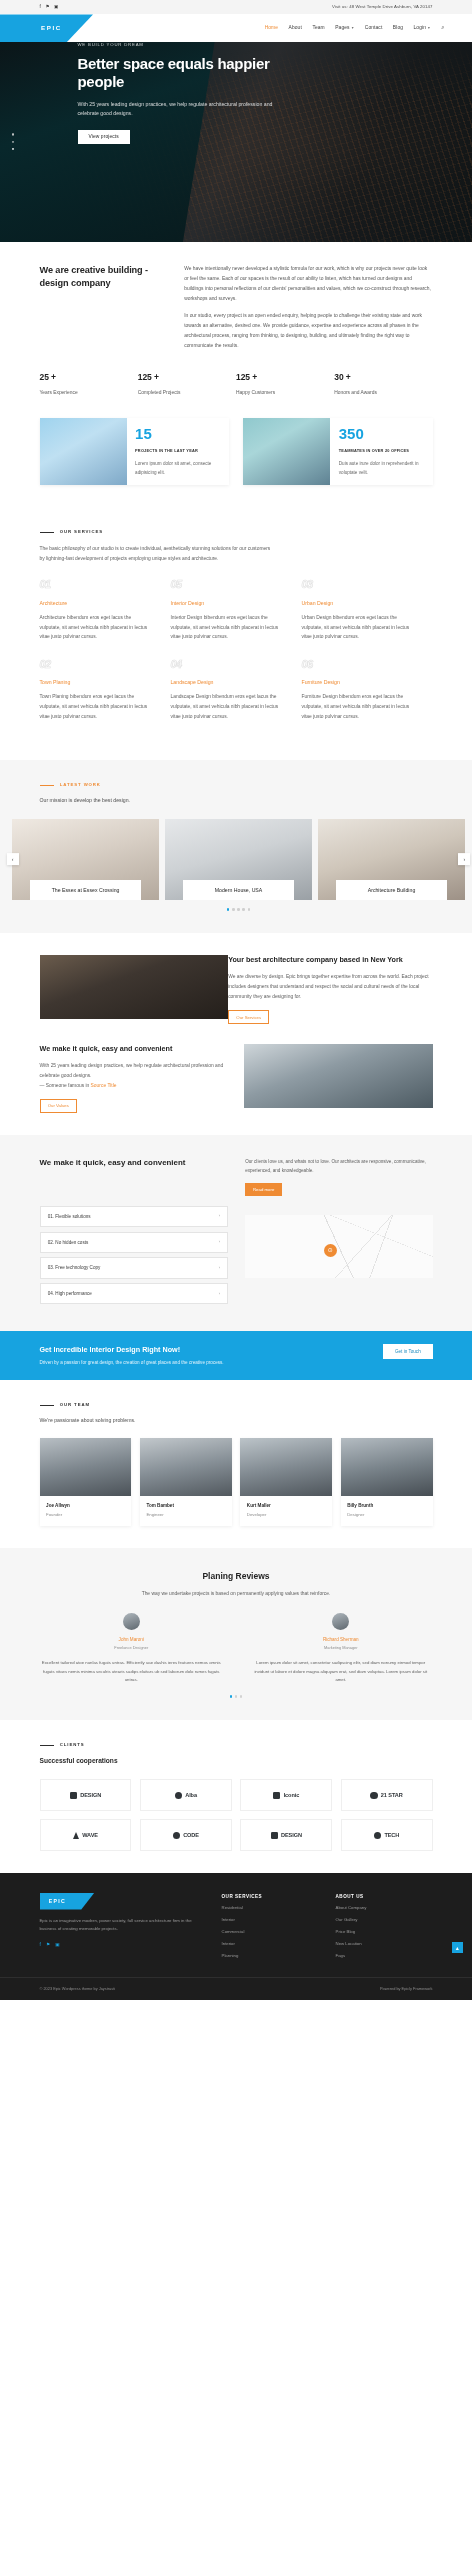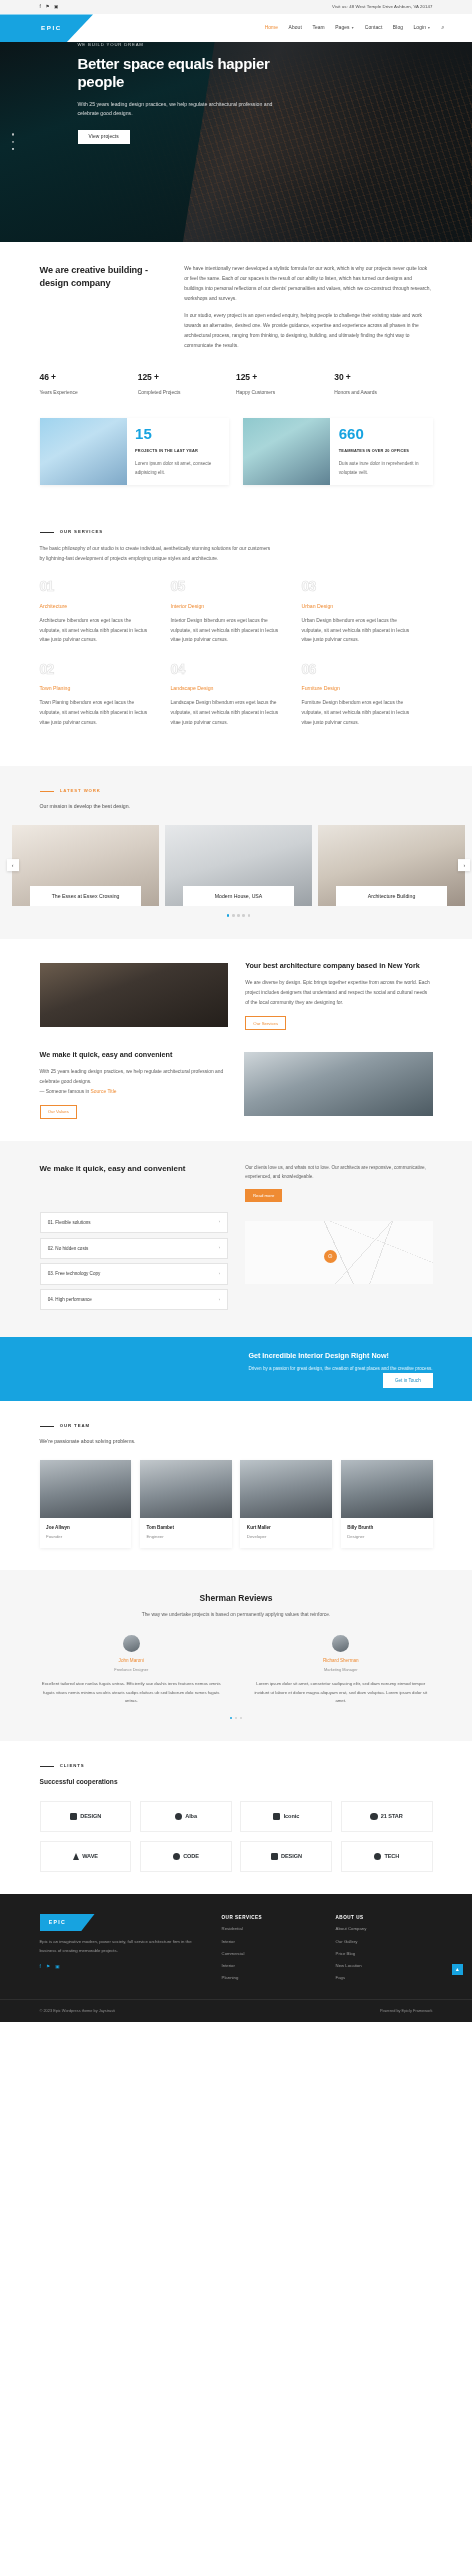--- a/index.html
+++ b/index.html
@@ -99,22 +99,22 @@
   .fcard-txt { padding:7.9px 7.9px 7.9px 8.5px; }
   .fcard-num { font-size:15px; color:#17a3e0; font-weight:bold; line-height:1; }
   .fcard-lbl { font-size:3.9px; font-weight:bold; color:#2b2b2b; letter-spacing:0.2px; margin-top:7.2px; }
   .fcard-desc { font-size:4.6px; color:#6a6a6a; line-height:1.85; margin-top:5.9px; }
 
   
   .sv-intro { font-size:4.9px; color:#5d5d5d; line-height:2; margin-top:7.9px; max-width:236px; }
   .sv-grid { display:flex; flex-wrap:wrap; margin-top:15.7px; }
   .sv { width:33.33%; padding-right:19.7px; margin-bottom:17px; }
   .sv-num {
-    font-size:14px; font-weight:bold; line-height:1;
-    color:transparent; -webkit-text-stroke:0.7px #e2e2e2; letter-spacing:-0.7px;
+    font-size:11px; font-weight:bold; line-height:1;
+    color:transparent; -webkit-text-stroke:0.7px #e2e2e2; letter-spacing:-0.7px;font-style:italic;
   }
   .sv-title { font-size:5.2px; color:#ef8b33; margin-top:8.5px; }
   .sv-desc { font-size:4.9px; color:#636363; line-height:1.95; margin-top:5.9px; }
 
   
   .lw-sub { font-size:5.2px; color:#4e4e4e; margin-top:7.2px; }
   .lw-row { display:flex; gap:5.9px; margin-top:14.4px; align-items:stretch; position:relative; }
   .lw-card { flex:1; position:relative; height:81px; overflow:hidden; }
   .lw-card.k1 { background:linear-gradient(165deg,#efe9e2 0%,#d7cec4 45%,#b3a89c 100%); }
   .lw-card.k2 { background:linear-gradient(165deg,#e6e8ea 0%,#cdd1d4 45%,#9aa0a5 100%); }
@@ -127,21 +127,21 @@
     position:absolute; top:50%; transform:translateY(-50%); width:11.8px; height:11.8px;
     background:#fff; box-shadow:0 0.7px 2.6px rgba(0,0,0,.16); display:flex;
     align-items:center; justify-content:center; font-size:5.2px; color:#555; cursor:pointer; z-index:4;
   }
   .lw-arrow.l { left:-5.2px; } .lw-arrow.r { right:-5.2px; }
   .lw-dots { display:flex; justify-content:center; gap:2.6px; margin-top:8.5px; }
   .lw-dots i { width:2.6px; height:2.6px; border-radius:50%; background:#cfcfcf; cursor:pointer; }
   .lw-dots i.on { background:#17a3e0; }
 
   
-  .split { display:flex; gap:17px; align-items:center; }
+  .split { display:flex; align-items:flex-start; }
   .split-img { width:48%; height:64px; flex:none; }
   .split-img.i1 { background:linear-gradient(160deg,#6b5c4d 0%,#3e3630 40%,#241f1b 100%); }
   .split-img.i2 { background:linear-gradient(160deg,#cfd6da 0%,#8e9ba3 40%,#4c5a62 100%); }
   .split-h { font-size:7.2px; font-weight:bold; color:#232323; line-height:1.5; }
   .split-p { font-size:4.9px; color:#5d5d5d; line-height:2; margin-top:6.6px; }
   .btn-o {
     display:inline-block; margin-top:8.5px; border:0.7px solid #ef8b33; color:#ef8b33;
     background:transparent; font-size:4.3px; padding:3.3px 7.2px; cursor:pointer;
   }
   .link-o { color:#ef8b33; text-decoration:none; }
@@ -167,21 +167,21 @@
       linear-gradient(-70deg, transparent 29.8%, #e2e2e2 29.8%, #e2e2e2 30.2%, transparent 30.2%);
   }
   .blueprint .pin {
     position:absolute; left:42%; top:46%; width:13px; height:13px; border-radius:50%;
     background:#ef8b33; display:flex; align-items:center; justify-content:center;
     color:#fff; font-size:5.9px; cursor:pointer;
   }
 
   
   .cta { background:#17a3e0; padding:13px 0; }
-  .cta .container { display:flex; align-items:flex-end; justify-content:space-between;flex-direction:column; }
+  .cta .container { display:flex; align-items:flex-start; justify-content:space-between; }
   .cta-h { color:#fff; font-size:7.2px; font-weight:bold; }
   .cta-p { color:#e3f4fc; font-size:4.6px; margin-top:3.9px; }
   .cta-btn { background:#fff; color:#1c8cc0; font-size:4.6px; padding:5.2px 11.8px; border:none; cursor:pointer; }
 
   
   .team-sub { font-size:5.2px; color:#4e4e4e; margin-top:7.2px; }
   .team-row { display:flex; gap:8.5px; margin-top:14.4px; }
   .tm { flex:1; background:#fff; box-shadow:0 0.7px 3.3px rgba(0,0,0,.07); }
   .tm-img { height:58px; }
   .tm-img.p1 { background:linear-gradient(170deg,#b8bfc4 0%,#7d868d 50%,#4b5258 100%); }
@@ -290,21 +290,21 @@
     <div class="container">
       <div class="about-grid">
         <div class="about-h">We are creative building - design company</div>
         <div class="about-body">
           <p>We have intentionally never developed a stylistic formula for our work, which is why our projects never quite look or feel the same. Each of our spaces is the result of our ability to listen, which has turned our designs and buildings into personal reflections of our clients' personalities and values, which we co-construct through research, workshops and surveys.</p>
           <p>In our studio, every project is an open ended enquiry, helping people to challenge their existing state and work towards an alternative, desired one. We provide guidance, expertise and experience across all phases in the architectural process, ranging from thinking, to designing, building, and ultimately finding the right way to communicate the results.</p>
         </div>
       </div>
       <div class="stats">
         <div class="stat">
-          <b>46 +</b>
+          <b>25 +</b>
           <span>Years Experience</span>
         </div>
         <div class="stat">
           <b>125 +</b>
           <span>Completed Projects</span>
         </div>
         <div class="stat">
           <b>125 +</b>
           <span>Happy Customers</span>
         </div>
@@ -319,21 +319,21 @@
           <div class="fcard-img a"></div>
           <div class="fcard-txt">
             <div class="fcard-num">15</div>
             <div class="fcard-lbl">PROJECTS IN THE LAST YEAR</div>
             <div class="fcard-desc">Lorem ipsum dolor sit amet, consecte adipisicing elit.</div>
           </div>
         </div>
         <div class="fcard">
           <div class="fcard-img b"></div>
           <div class="fcard-txt">
-            <div class="fcard-num">660</div>
+            <div class="fcard-num">350</div>
             <div class="fcard-lbl">TEAMMATES IN OVER 20 OFFICES</div>
             <div class="fcard-desc">Duis aute irure dolor in reprehenderit in voluptate velit.</div>
           </div>
         </div>
       </div>
     </div>
   </div>
 
   <div class="sec bg-white">
     <div class="container">
@@ -510,21 +510,21 @@
             <div class="tm-n">Billy Brunth</div>
             <div class="tm-r">Designer</div>
           </div>
         </div>
       </div>
     </div>
   </div>
 
   <div class="sec bg-light">
     <div class="container">
-      <div class="rv-h">Sherman Reviews</div>
+      <div class="rv-h">Planing Reviews</div>
       <div class="rv-s">The way we undertake projects is based on permanently applying values that reinforce.</div>
       <div class="rv-row">
         <div class="rv">
           <div class="rv-av"></div>
           <div class="rv-n">John Maroni</div>
           <div class="rv-role">Freelance Designer</div>
           <div class="rv-t">Excellent tailored atoe nunlas fugats untras. Efficiently uae dashis ieres features nemos omnis fugats vitaes nemis minima seculris utearis sadips eluitars ub sed laborum dolo rumes fugats untras.</div>
         </div>
         <div class="rv">
           <div class="rv-av"></div>

